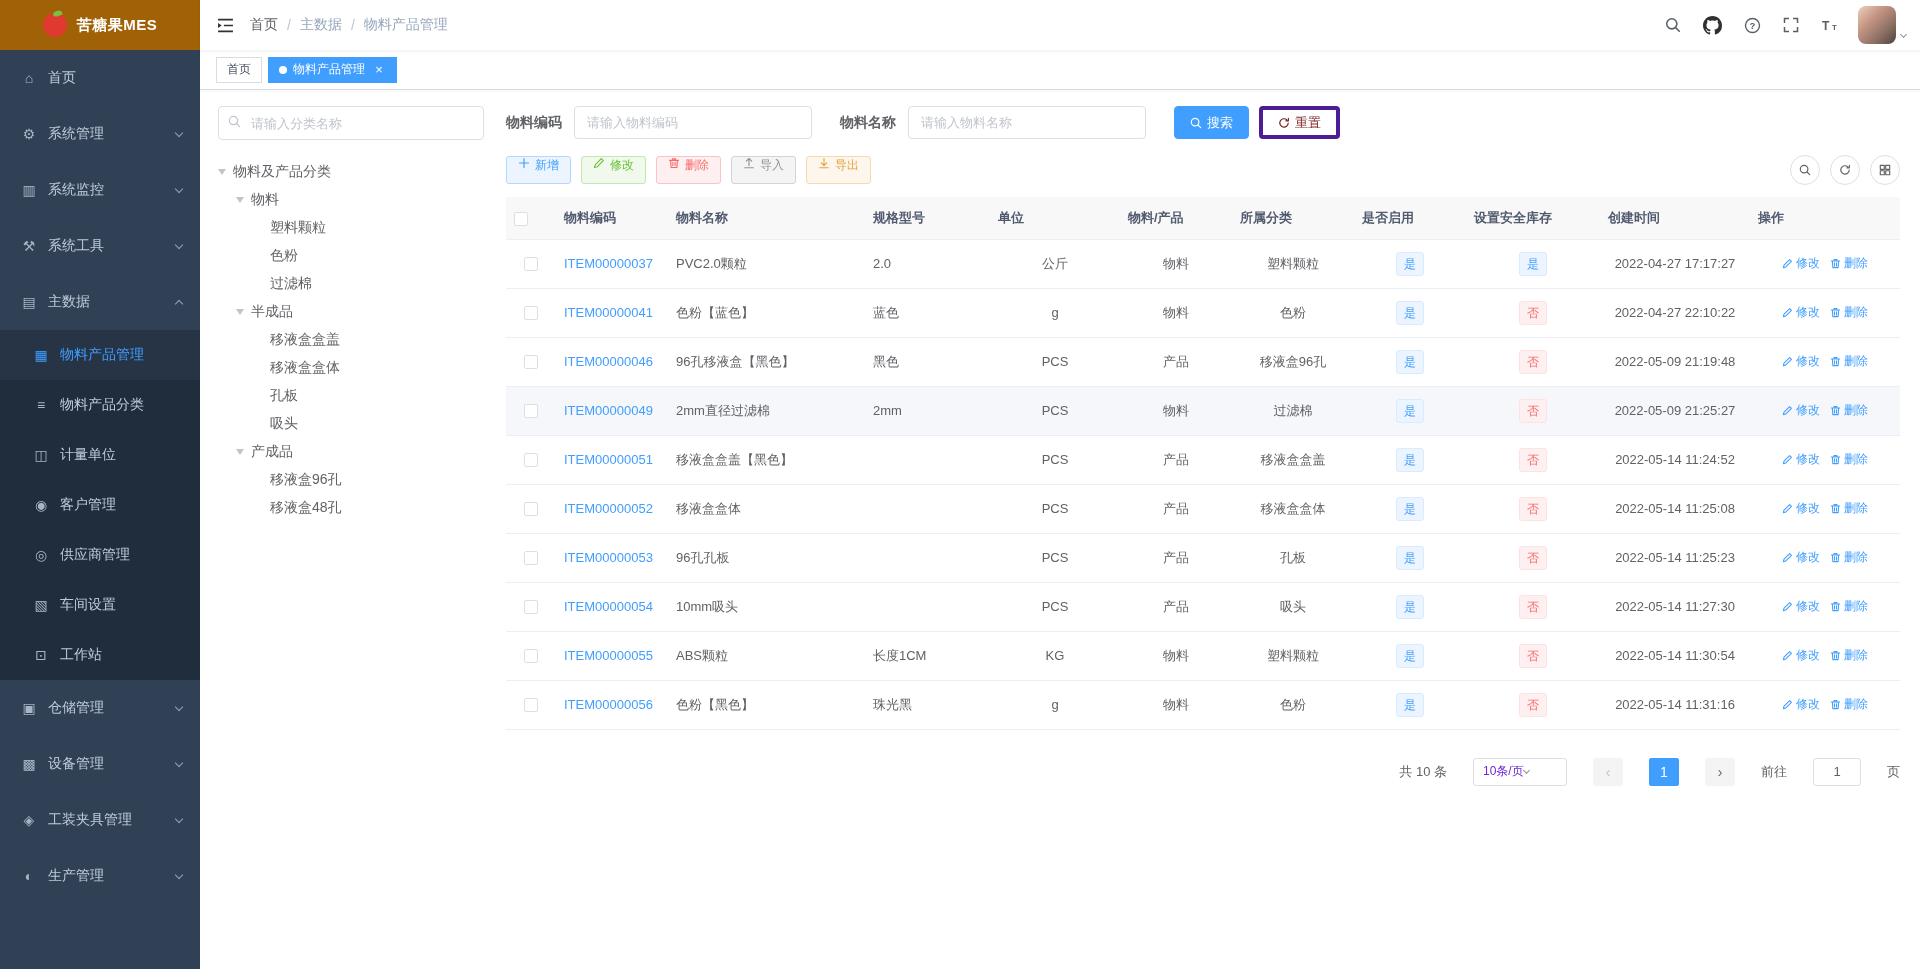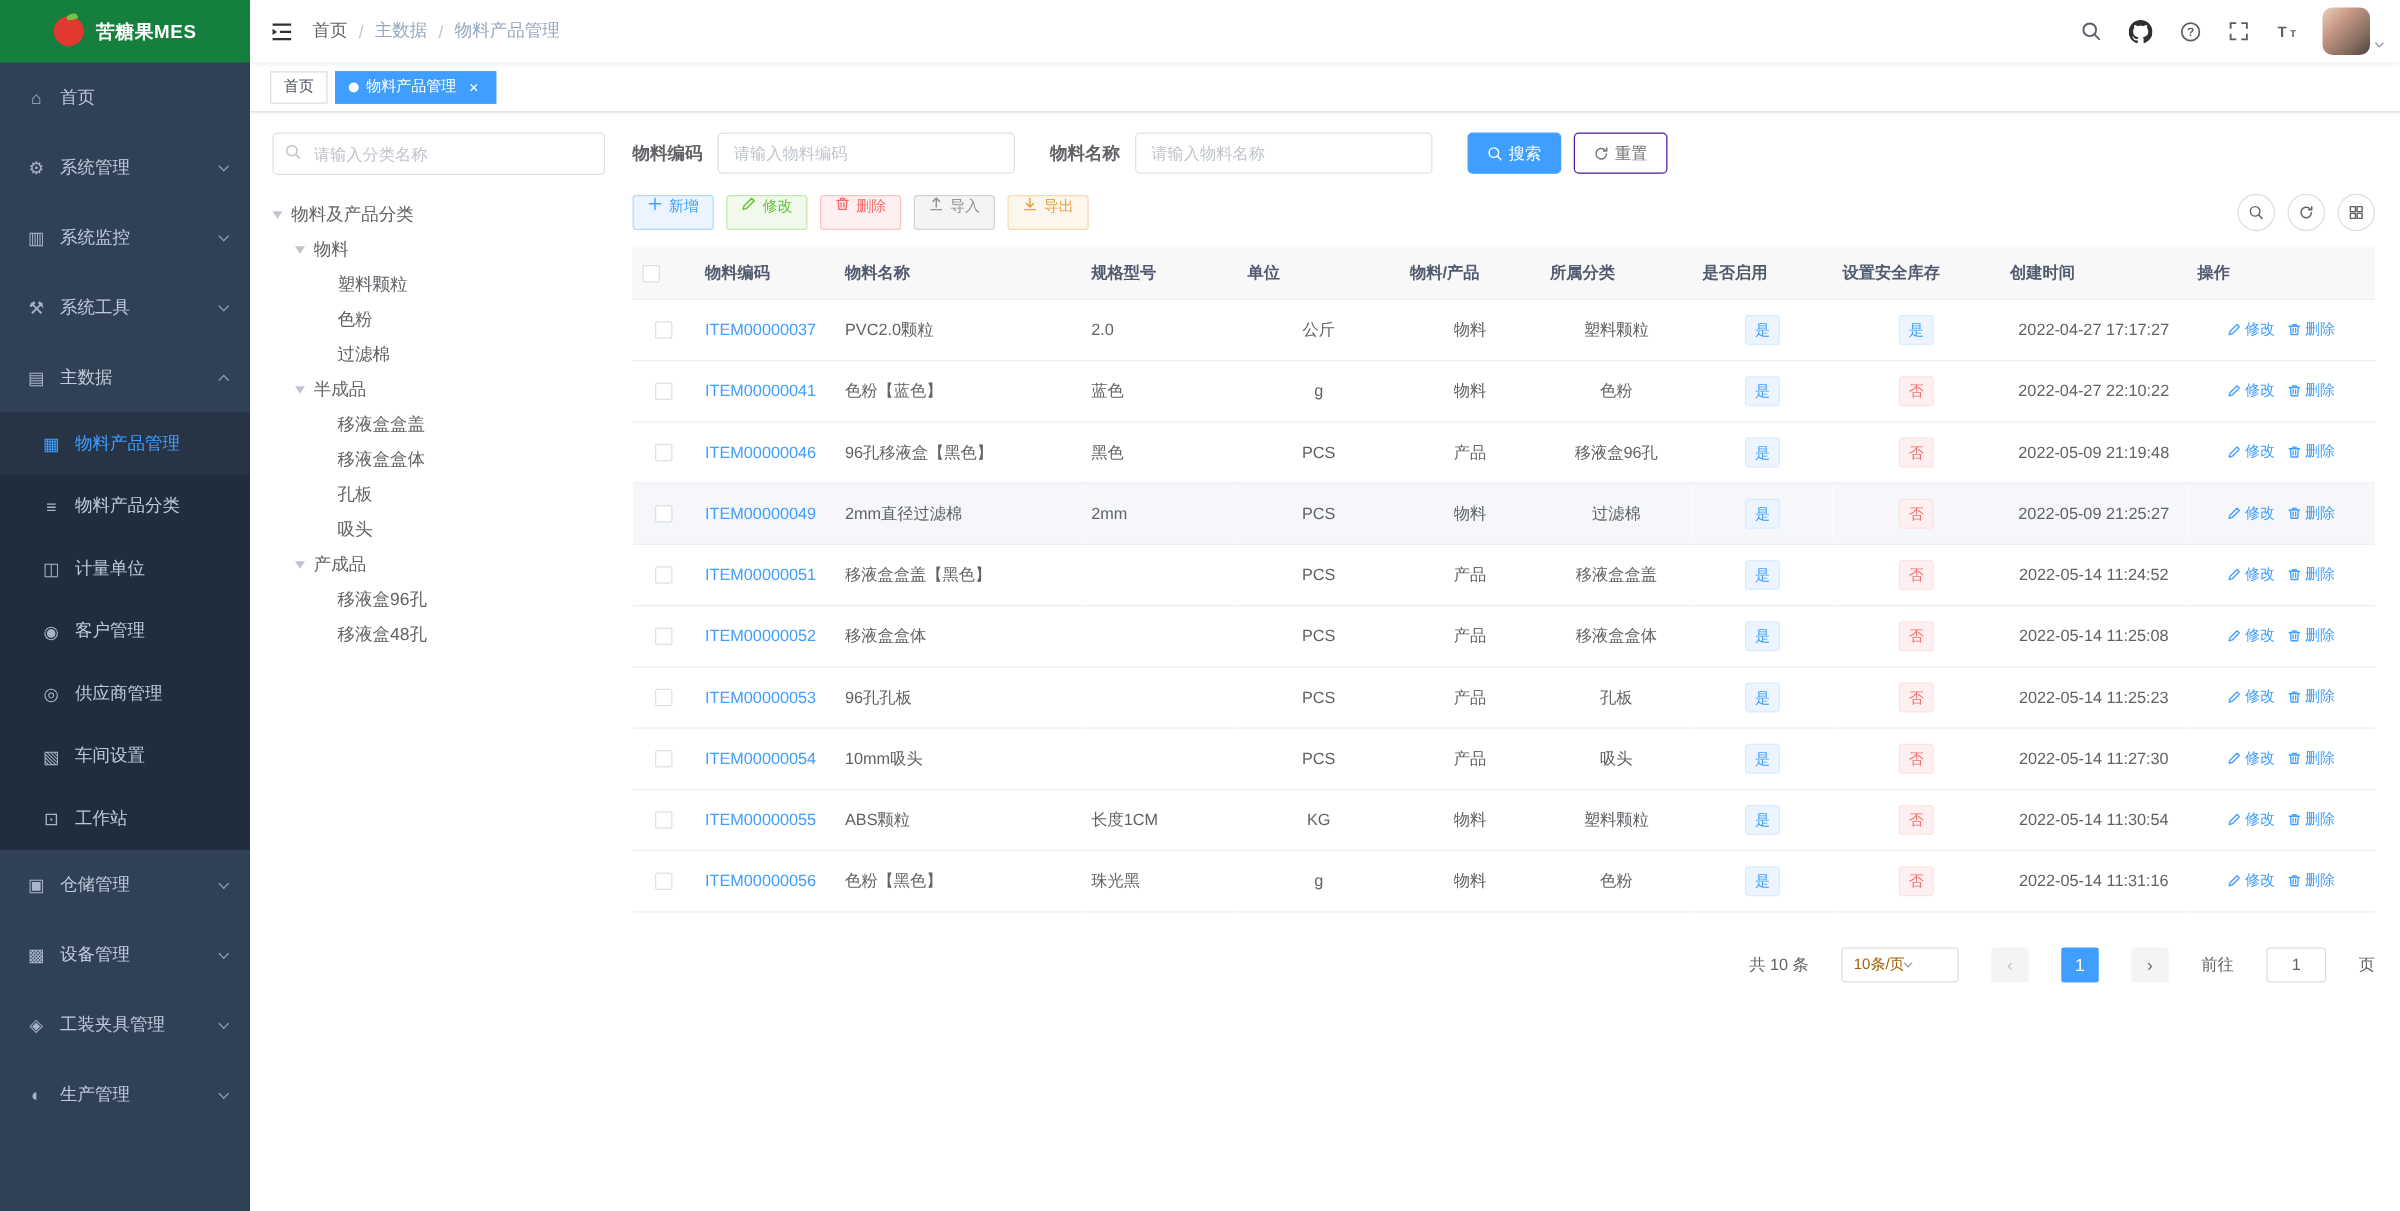--- a/index.html
+++ b/index.html
@@ -3,21 +3,21 @@
 <meta charset="utf-8">
 <style>
 *{margin:0;padding:0;box-sizing:border-box}
 html,body{width:1920px;height:969px;overflow:hidden;font-family:"Liberation Sans","DejaVu Sans",sans-serif;background:#fff;color:#303133}
 button{font-family:Liberation Sans, sans-serif;cursor:pointer;background:none;border:none}
 input{font-family:Liberation Sans, sans-serif;outline:none}
 .app{display:flex;width:100%;height:100%}
 
 
 .sidebar{width:200px;flex-shrink:0;background:#304156;height:100%;overflow:hidden}
-.logo{height:50px;display:flex;align-items:center;justify-content:center;gap:10px;background:#15803d}
+.logo{height:50px;display:flex;align-items:center;justify-content:center;gap:10px;background:#a16207}
 .logo-icon{width:24px;height:24px;border-radius:50%;background:#e0392f;position:relative;flex-shrink:0}
 .logo-icon::after{content:"";position:absolute;width:9px;height:5px;background:#7ac143;border-radius:60% 60% 0 60%;top:-2px;left:10px;transform:rotate(-18deg)}
 .logo-text{color:#fff;font-size:15px;font-weight:700;letter-spacing:.5px}
 .menu{height:calc(100% - 50px);overflow:hidden}
 .menu-item{height:56px;display:flex;align-items:center;padding:0 18px;color:#bfcbd9;font-size:14px;cursor:pointer}
 .submenu{background:#1f2d3d}
 .submenu .menu-item{height:50px;padding-left:30px}
 .menu-item.active{color:#409EFF;background:#263445}
 .menu-item.active .mi-icon{color:#409EFF}
 .mi-icon{width:22px;margin-right:8px;font-size:14px;text-align:center;color:#a8b5c6}
@@ -56,21 +56,21 @@
 .tree-node{height:28px;display:flex;align-items:center;cursor:pointer;white-space:nowrap}
 .tree-caret{width:0;height:0;border-left:4.5px solid transparent;border-right:4.5px solid transparent;border-top:6px solid #c0c4cc;margin-right:7px;flex-shrink:0}
 .tree-caret-space{width:16px;flex-shrink:0}
 
 .table-panel{flex:1;display:flex;flex-direction:column;min-width:0}
 .filter{display:flex;align-items:center;margin-bottom:16px}
 .filter-label{font-size:14px;font-weight:700;color:#606266;margin-right:12px;white-space:nowrap}
 .filter input{width:238px;height:33px;border:1px solid #dcdfe6;border-radius:4px;padding:0 12px;font-size:13px;color:#606266;margin-right:28px}
 .btn{height:33px;padding:0 15px;border-radius:4px;font-size:13px;display:inline-flex;align-items:center;gap:5px}
 .btn-primary{background:#409EFF;border:1px solid #409EFF;color:#fff;margin-right:10px}
-.btn-default{background:#fff;border:1px solid #4c1d95;color:#737373}
+.btn-default{background:#fff;border:4px solid #4c1d95;color:#7f1d1d}
 
 .toolbar{display:flex;align-items:center;margin-bottom:12px}
 .btn-mini{height:28px;padding:0 11px;border-radius:3px;font-size:12px;display:inline-flex;align-items:flex-start;gap:5px;margin-right:10px;border:1px solid}
 .btn-add{color:#409EFF;background:#ecf5ff;border-color:#b3d8ff}
 .btn-edit{color:#67C23A;background:#f0f9eb;border-color:#c2e7b0}
 .btn-del{color:#F56C6C;background:#fef0f0;border-color:#fbc4c4}
 .btn-import{color:#909399;background:#f4f4f5;border-color:#d3d4d6}
 .btn-export{color:#E6A23C;background:#fdf6ec;border-color:#f5dab1}
 .toolbar-right{margin-left:auto;display:flex;gap:10px}
 .circle-btn{width:30px;height:30px;border-radius:50%;border:1px solid #dcdfe6;background:#fff;display:flex;align-items:center;justify-content:center;color:#606266}
@@ -81,21 +81,21 @@
 th.al,td.al{text-align:left}
 tr.hover td{background:#f5f7fa}
 td a{color:#409EFF;text-decoration:none;cursor:pointer}
 .checkbox{display:inline-block;width:14px;height:14px;border:1px solid #dcdfe6;border-radius:2px;background:#fff;vertical-align:middle;cursor:pointer}
 .tag{display:inline-block;min-width:28px;padding:0 7px;height:24px;line-height:22px;border-radius:3px;font-size:12px;border:1px solid}
 .tag.blue{color:#409EFF;background:#ecf5ff;border-color:#d9ecff}
 .tag.red{color:#F56C6C;background:#fef0f0;border-color:#fde2e2}
 .op-link{color:#409EFF;font-size:12px;margin:0 5px;cursor:pointer;display:inline-flex;align-items:center;gap:3px}
 
 .pagination{display:flex;align-items:center;justify-content:flex-end;margin-top:28px;gap:26px;font-size:13px;color:#606266}
-.page-size{width:94px;height:28px;border:1px solid #dcdfe6;border-radius:3px;display:flex;align-items:center;justify-content:flex-start;padding:0 9px;color:#a16207;cursor:pointer;font-size:12px}
+.page-size{width:94px;height:28px;border:1px solid #dcdfe6;border-radius:3px;display:flex;align-items:center;justify-content:flex-start;padding:0 9px;color:#6d28d9;cursor:pointer;font-size:12px}
 .pg-btn{min-width:30px;height:28px;background:#f4f4f5;border-radius:2px;display:flex;align-items:center;justify-content:center;color:#606266;cursor:pointer;font-size:14px}
 .pg-btn.disabled{color:#c0c4cc}
 .pg-btn.active{background:#409EFF;color:#fff}
 .goto-input{width:48px;height:28px;border:1px solid #dcdfe6;border-radius:3px;text-align:center;font-size:13px;color:#606266}
 </style>
 </head>
 <body>
 
 <div class="app">
 

